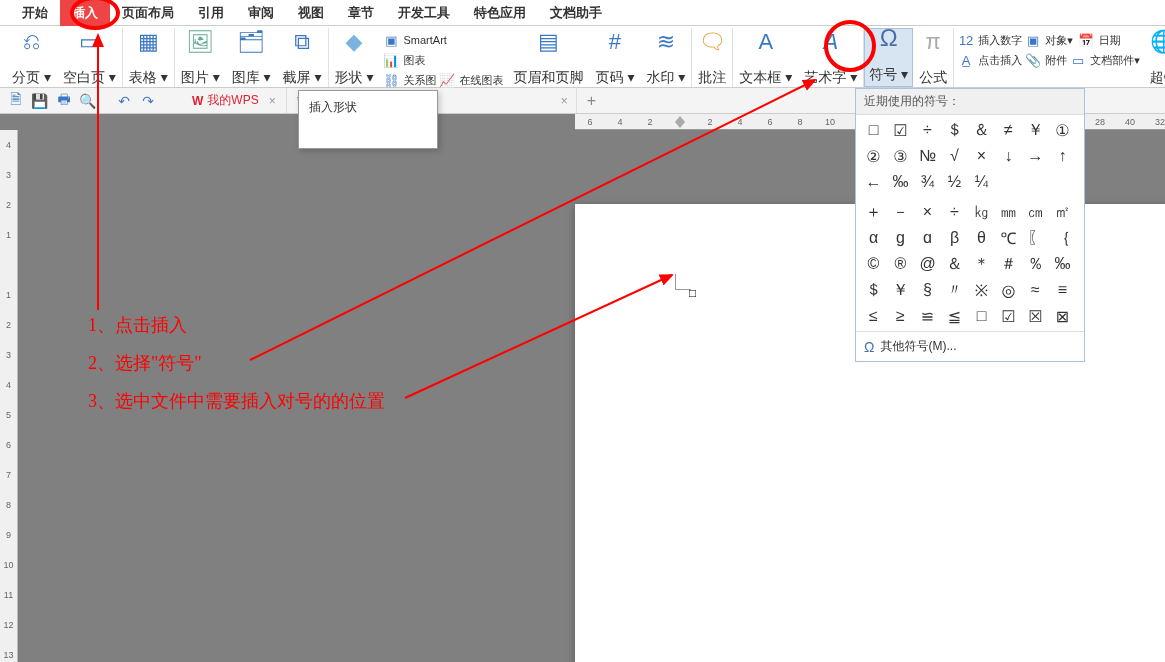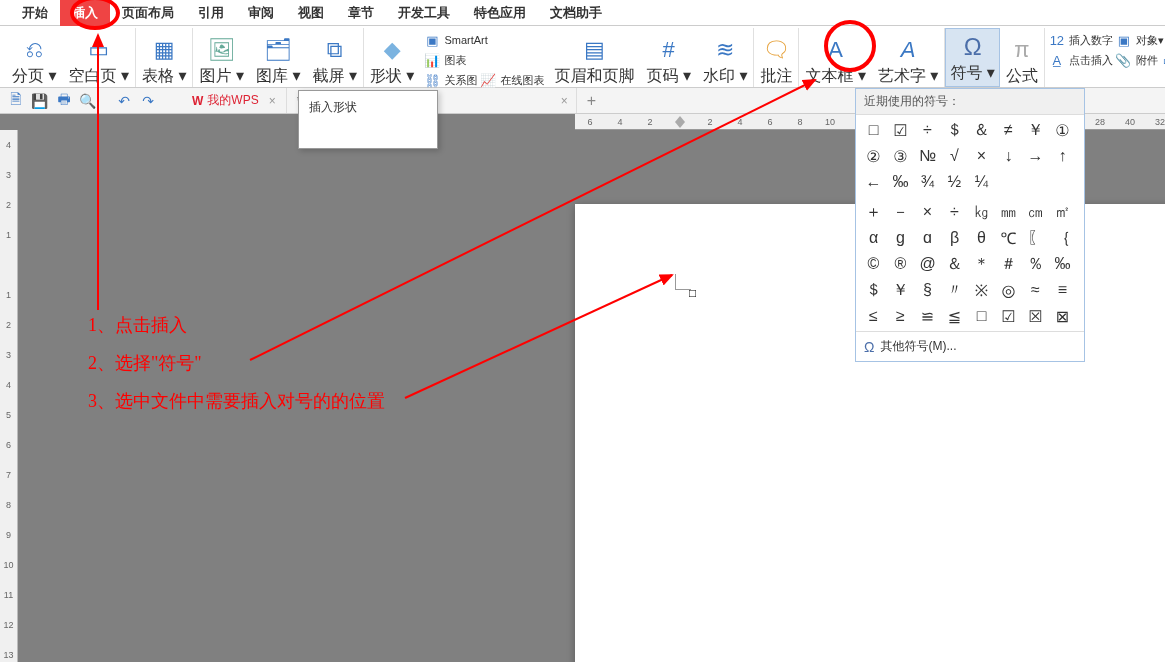--- a/index.html
+++ b/index.html
@@ -58,23 +58,23 @@
   .ribbon-icon-lg {
     width: 28px;
     height: 28px;
     display: flex;
     align-items: center;
     justify-content: center;
     font-size: 22px;
     color: #3b78c4;
   }
   .ribbon-label {
-    font-size: 16px;
+    font-size: 14px;
     color: #333;
-    margin-top: 2px;
+    margin-top: 14px;
     white-space: nowrap;
   }
   .ribbon-col {
     display: flex;
     flex-direction: column;
     justify-content: flex-start;
     height: 100%;
     padding-top: 2px;
   }
   .ribbon-small {

